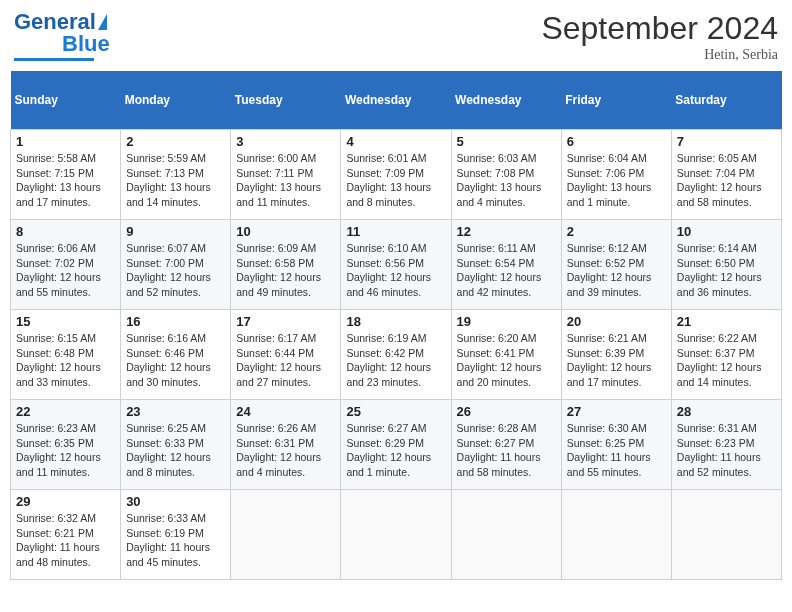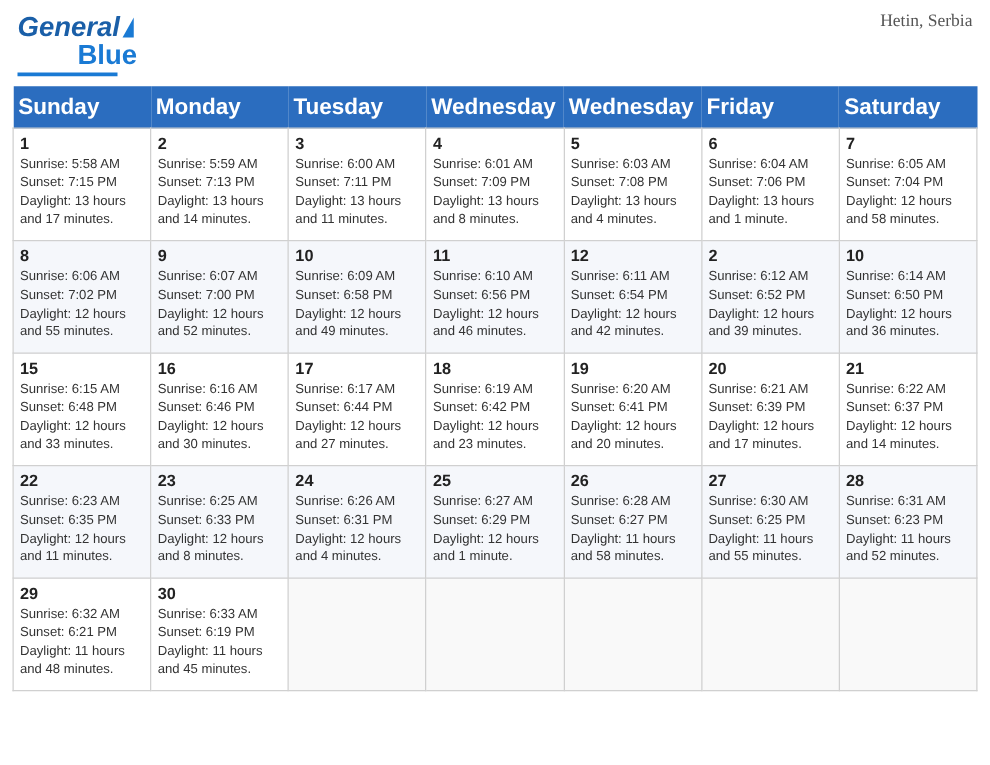--- a/index.html
+++ b/index.html
@@ -58,23 +58,23 @@
       font-family: Liberation Serif, serif;
     }
     table {
       width: 100%;
       border-collapse: collapse;
       font-size: 11px;
     }
     thead tr th {
       background: #2b6dbf;
       color: #fff;
-      padding: 6px 4px;
+      padding: 22px 4px;
       text-align: left;
-      font-size: 18px;
+      font-size: 12px;
       font-weight: bold;
     }
     tbody tr td {
       border: 1px solid #d0d0d0;
       vertical-align: top;
       padding: 4px 5px;
       width: calc(100% / 7);
       height: 90px;
       background: #fff;
     }
@@ -95,32 +95,33 @@
     }
     .empty-cell {
       background: #f9f9f9 !important;
     }
   </style>
 </head>
 <body>
 
 <div class="header">
   <div class="logo">
-    <div style="display:flex; align-items:center;font-style:italic;">
+    <div style="display:flex; align-items:center;">
       <span class="logo-text">
         <span class="blue">General</span>
       </span>
       <span class="logo-triangle"></span>
     </div>
     <div style="display:flex; align-items:center; margin-top:-2px;margin-left:48px;">
       <span class="logo-text" style="color:#1a7ad4;">Blue</span>
     </div>
     <div class="logo-line"></div>
   </div>
   <div class="title-area">
+    <div class="month-title">September 2024</div>
     <div class="location">Hetin, Serbia</div>
   </div>
 </div>
 
 <table>
   <thead>
     <tr id="header-row">
         <th>Sunday</th>
         <th>Monday</th>
         <th>Tuesday</th>

